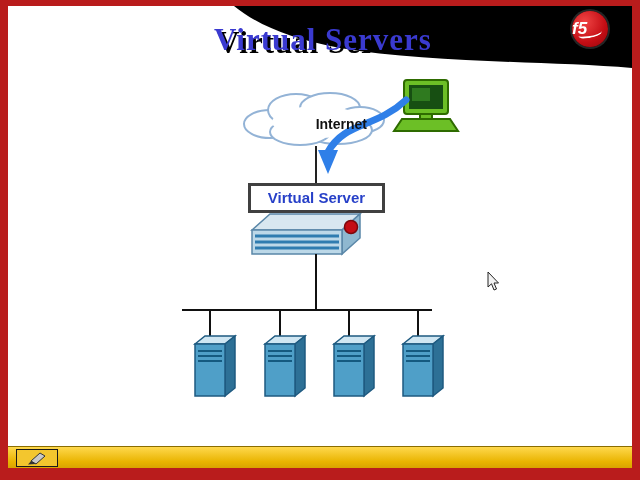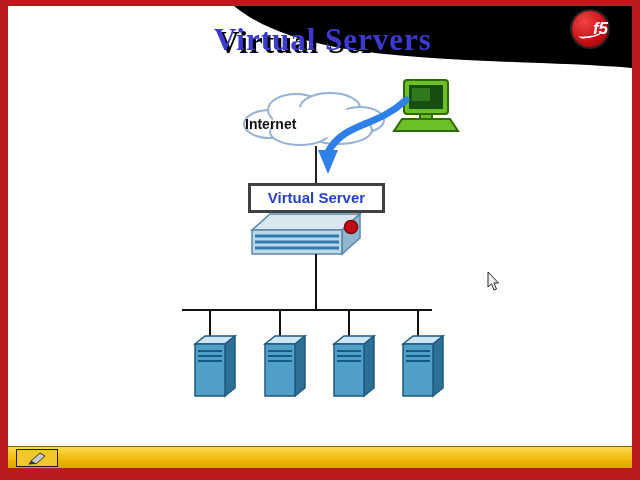--- a/index.html
+++ b/index.html
@@ -8,27 +8,27 @@
   
   #slide{position:absolute;left:8px;top:6px;width:624px;height:440px;background:#ffffff;overflow:hidden;}
   #diagram-svg{position:absolute;left:0;top:0;width:624px;height:440px;}
   
   #slide-title{position:absolute;left:120px;top:16px;width:390px;margin:0;
                text-align:center;font-family:"Liberation Serif",serif;font-weight:bold;
                font-size:31px;color:#3a3ad0;text-shadow:3px 3px 0 #000;letter-spacing:1px;}
   
   #f5-logo{position:absolute;left:564px;top:5px;width:36px;height:36px;border-radius:50%;
            background:radial-gradient(circle at 35% 30%,#ef4444 0%,#c40d14 60%,#8f080d 100%);
-           display:flex;align-items:center;justify-content:flex-end;
+           display:flex;align-items:center;justify-content:flex-start;
            color:#fff;font-style:italic;font-weight:bold;font-size:17px;
            box-shadow:0 0 0 2px rgba(255,255,255,.15);}
   #f5-logo .swoosh{position:absolute;left:6px;bottom:9px;width:24px;height:7px;
            border-bottom:2px solid #fff;border-radius:0 0 60% 40%;transform:rotate(-8deg);}
   
-  #internet-label{position:absolute;left:237px;top:110px;width:122px;text-align:left;
+  #internet-label{position:absolute;left:237px;top:110px;width:122px;text-align:right;
            font-weight:bold;font-size:14px;color:#111;}
   
   #vs-box{position:absolute;left:240px;top:177px;width:131px;height:24px;background:#fff;
           border:3px solid #404040;text-align:center;line-height:24px;
           font-weight:bold;font-size:15px;color:#2740c8;}
   
   #cursor{position:absolute;left:479px;top:266px;width:14px;height:20px;}
   
   #bottom-bar{position:absolute;left:8px;top:446px;width:624px;height:21px;
           background:linear-gradient(#ffd84d,#e9b400 70%,#d9a400);border-top:1px solid #8a6d00;}

